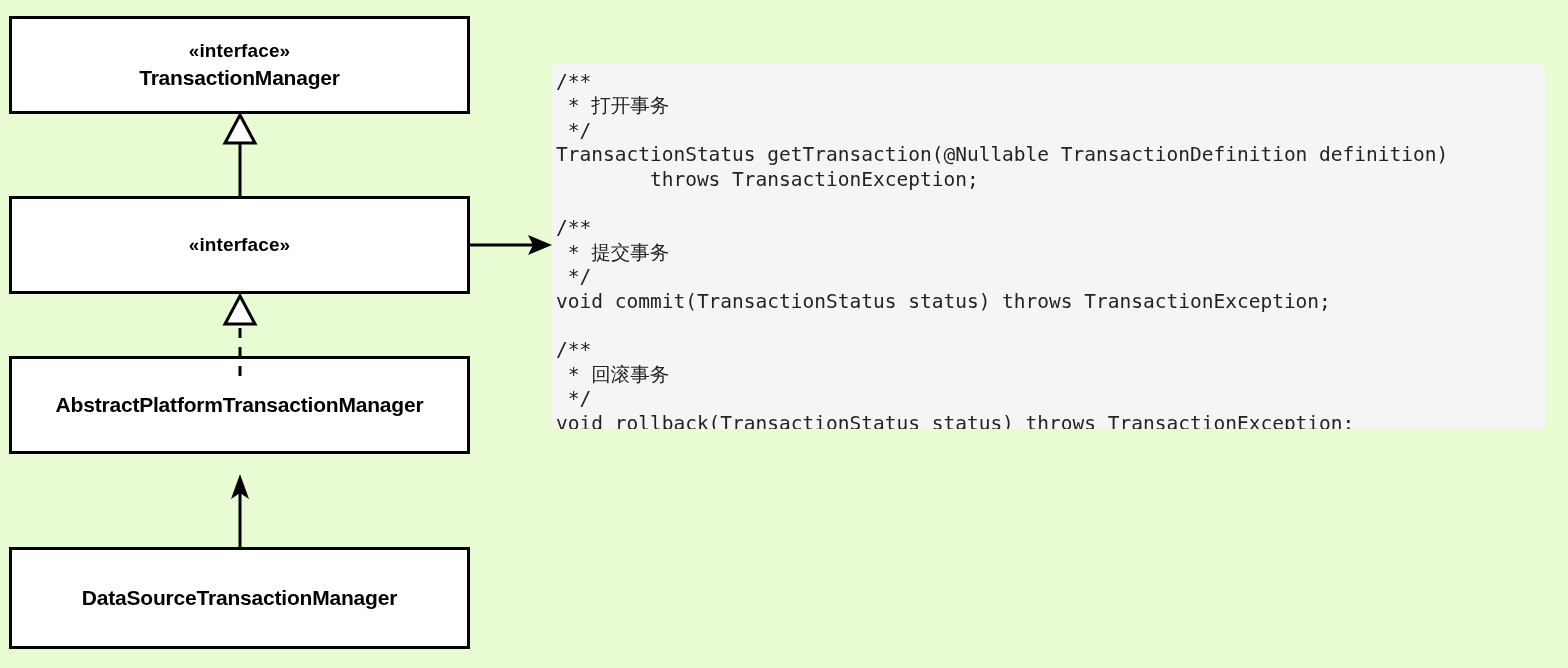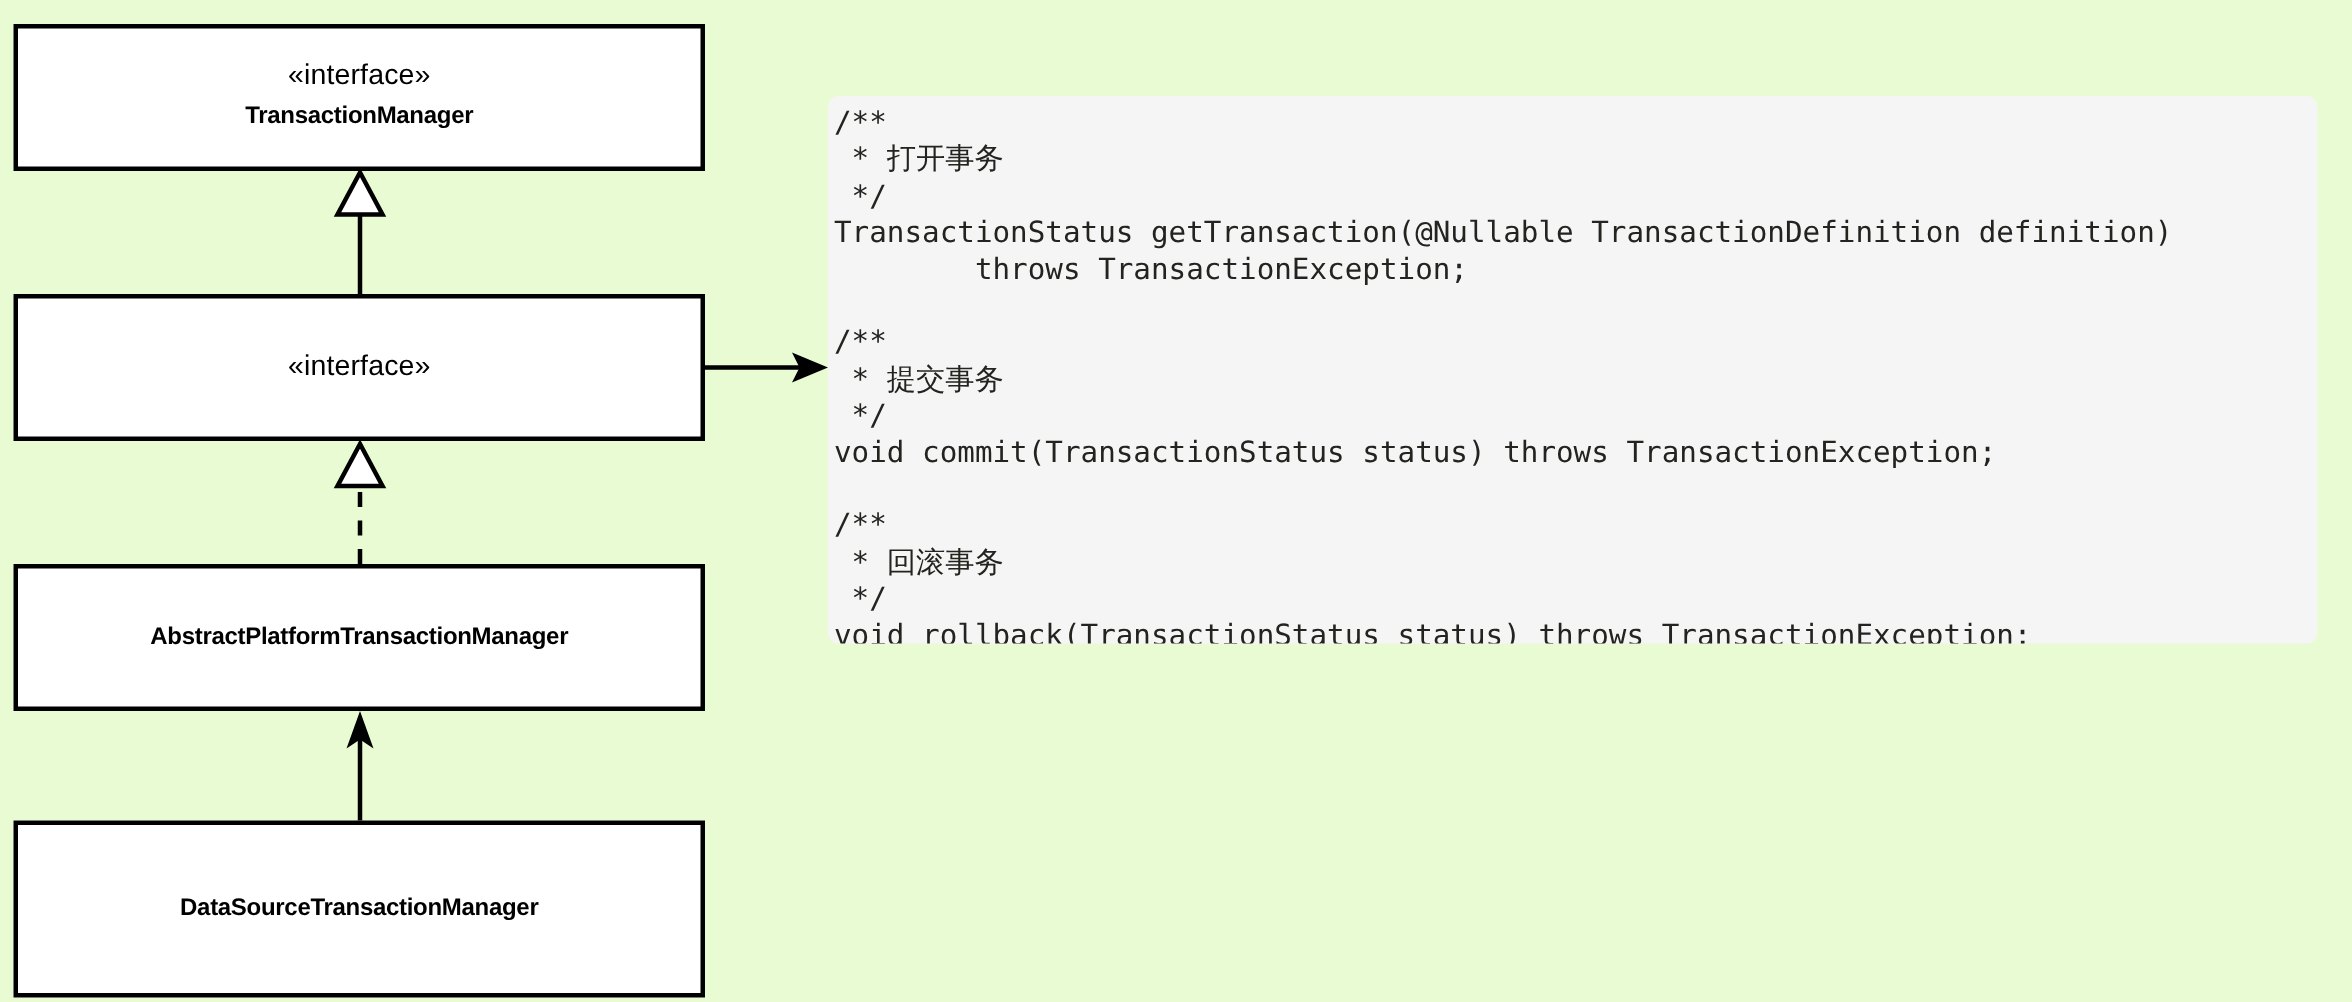--- a/index.html
+++ b/index.html
@@ -26,37 +26,37 @@
     background: #ffffff;
     border: 3px solid #000000;
     display: flex;
     flex-direction: column;
     align-items: center;
     justify-content: center;
     text-align: center;
   }
   .uml-stereotype {
     font-size: 19px;
-    font-weight: 400;
+    font-weight: 700;
     color: #000000;
     line-height: 26px;
     letter-spacing: 0.1px;
   }
   .uml-name {
-    font-size: 16px;
+    font-size: 21px;
     font-weight: 700;
     color: #000000;
     line-height: 28px;
     letter-spacing: -0.2px;
   }
 
   #box-transaction-manager       { left: 9px;  top: 16px;  width: 461px; height: 98px; }
   #box-platform-tm               { left: 9px;  top: 196px; width: 461px; height: 98px; }
-  #box-abstract-platform-tm      { left: 9px;  top: 376px; width: 461px; height: 98px; }
-  #box-datasource-tm             { left: 9px;  top: 547px; width: 461px; height: 118px; }
+  #box-abstract-platform-tm      { left: 9px;  top: 356px; width: 461px; height: 98px; }
+  #box-datasource-tm             { left: 9px;  top: 547px; width: 461px; height: 102px; }
 
   
   #connectors {
     position: absolute;
     left: 0;
     top: 0;
     width: 1568px;
     height: 668px;
     pointer-events: none;
   }

